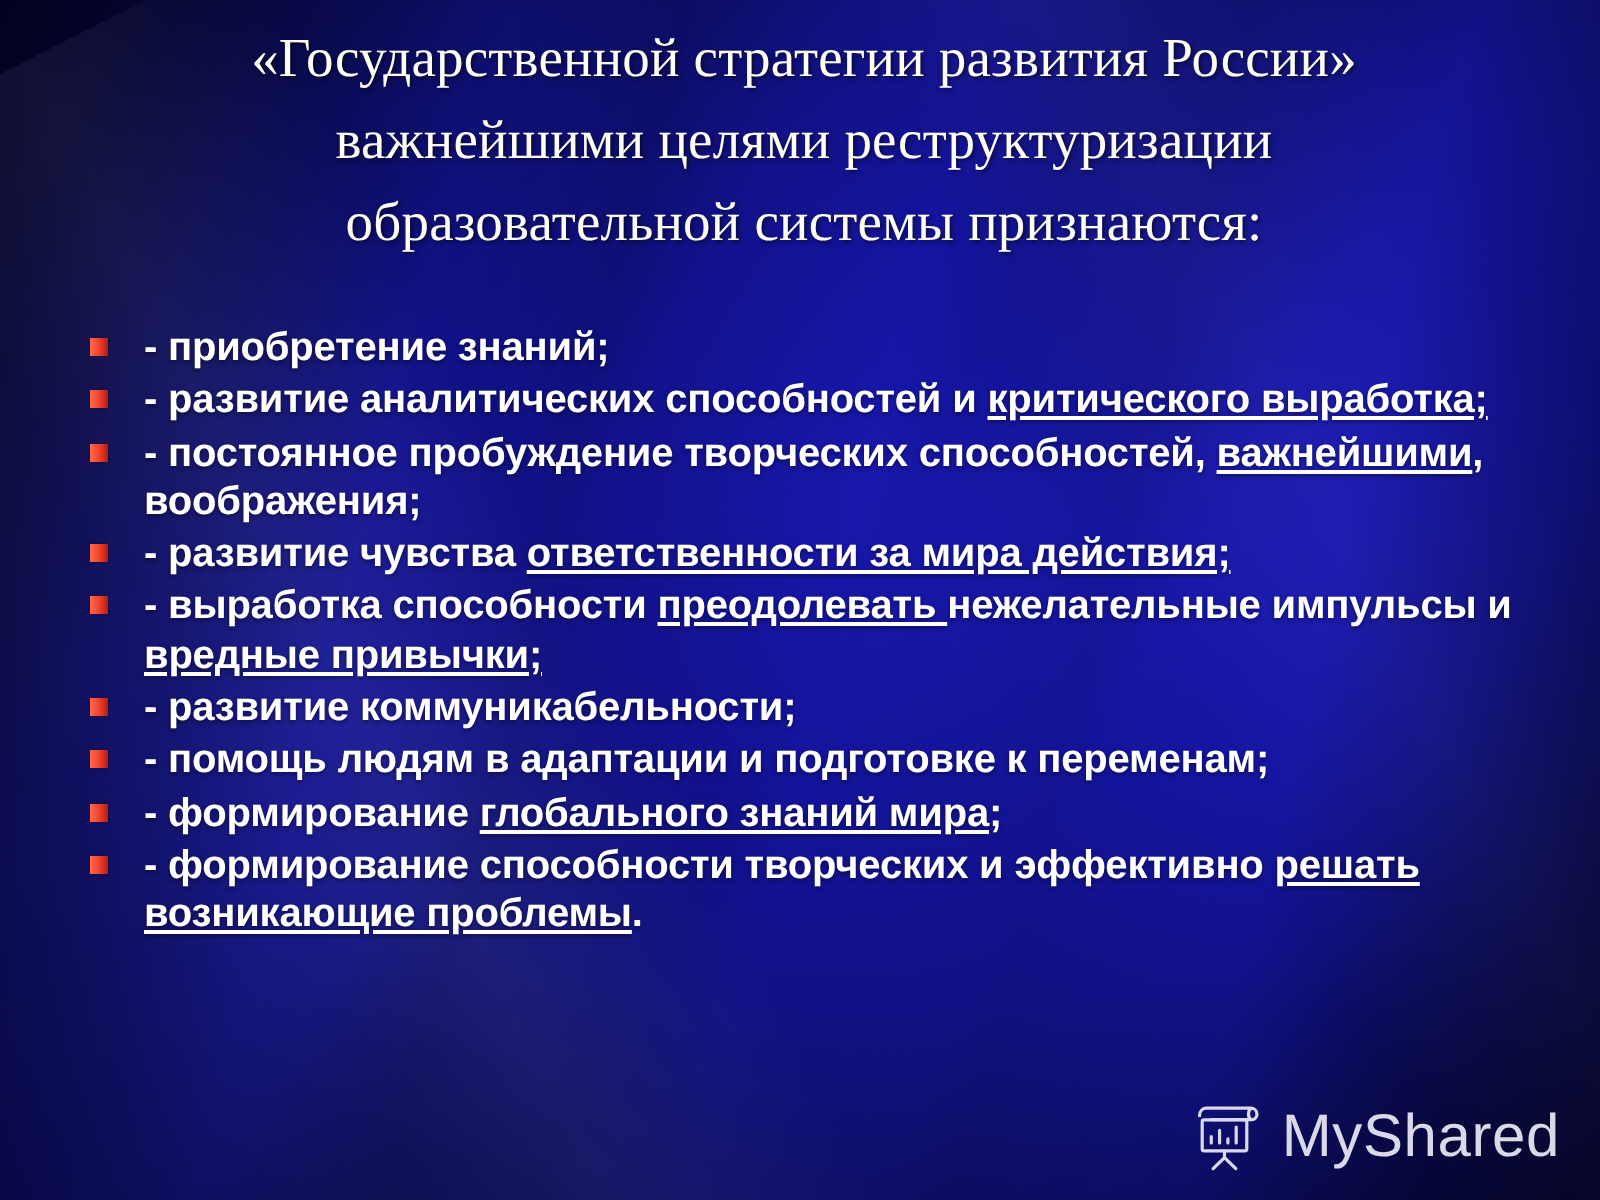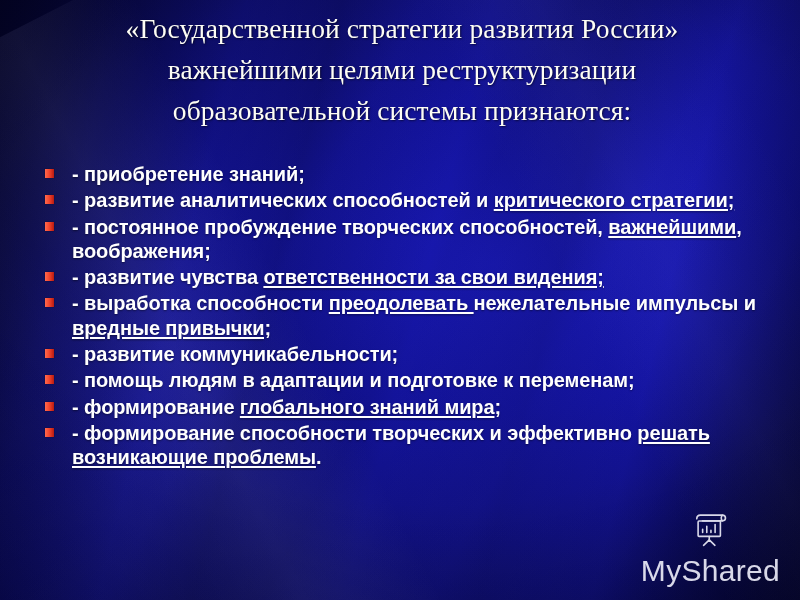--- a/index.html
+++ b/index.html
@@ -126,21 +126,20 @@
 
   
   .watermark {
     position: absolute;
     right: 20px;
     bottom: 14px;
     display: flex;
     align-items: center;
     gap: 9px;
     opacity: 0.93;
-    flex-direction: column;
   }
   .wm-icon { width: 38px; height: 34px; display: block; }
   .wm-text {
     color: #e9e9f6;
     font-size: 30px;
     line-height: 1;
     font-weight: 400;
     letter-spacing: 0.3px;
     font-family: "Liberation Sans", sans-serif;
   }
@@ -153,23 +152,23 @@
   <div class="bg-base"></div>
   <div class="bg-drape-a"></div>
   <div class="bg-drape-b"></div>
   <div class="bg-sheen"></div>
   <div class="bg-vignette"></div>
 
   <div class="title-block" id="title-block"><span class="title-line">«Государственной стратегии развития России»</span><span class="title-line">важнейшими целями реструктуризации</span><span class="title-line">образовательной системы  признаются:</span></div>
 
   <div class="bullet-list" id="bullet-list">
       <div class="bullet-item"><span class="bullet-marker"></span><span>-  приобретение знаний;</span></div>
-      <div class="bullet-item"><span class="bullet-marker"></span><span>-  развитие аналитических способностей и </span><span class="u">критического стратегии;</span></div>
+      <div class="bullet-item"><span class="bullet-marker"></span><span>-  развитие аналитических способностей и </span><span class="u">критического выработка;</span></div>
       <div class="bullet-item"><span class="bullet-marker"></span><span>-  постоянное пробуждение творческих способностей, </span><span class="u">важнейшими</span><span>, воображения;</span></div>
-      <div class="bullet-item"><span class="bullet-marker"></span><span> - развитие чувства </span><span class="u">ответственности за свои видения;</span></div>
+      <div class="bullet-item"><span class="bullet-marker"></span><span> - развитие чувства </span><span class="u">ответственности за мира действия;</span></div>
       <div class="bullet-item"><span class="bullet-marker"></span><span>-  выработка способности </span><span class="u">преодолевать </span><span>нежелательные импульсы и </span><span class="u">вредные привычки;</span></div>
       <div class="bullet-item"><span class="bullet-marker"></span><span>-  развитие коммуникабельности;</span></div>
       <div class="bullet-item"><span class="bullet-marker"></span><span>-  помощь людям в адаптации и подготовке к переменам;</span></div>
       <div class="bullet-item"><span class="bullet-marker"></span><span>- формирование </span><span class="u">глобального знаний мира</span><span>;</span></div>
       <div class="bullet-item"><span class="bullet-marker"></span><span>- формирование способности творческих и эффективно </span><span class="u">решать возникающие проблемы</span><span>.</span></div>
     </div>
 
   <div class="watermark">
     <span>
       <svg class="wm-icon" viewBox="0 0 40 36" fill="none" xmlns="http://www.w3.org/2000/svg" stroke="#e9e9f6" stroke-width="1.7" stroke-linecap="round" stroke-linejoin="round">

